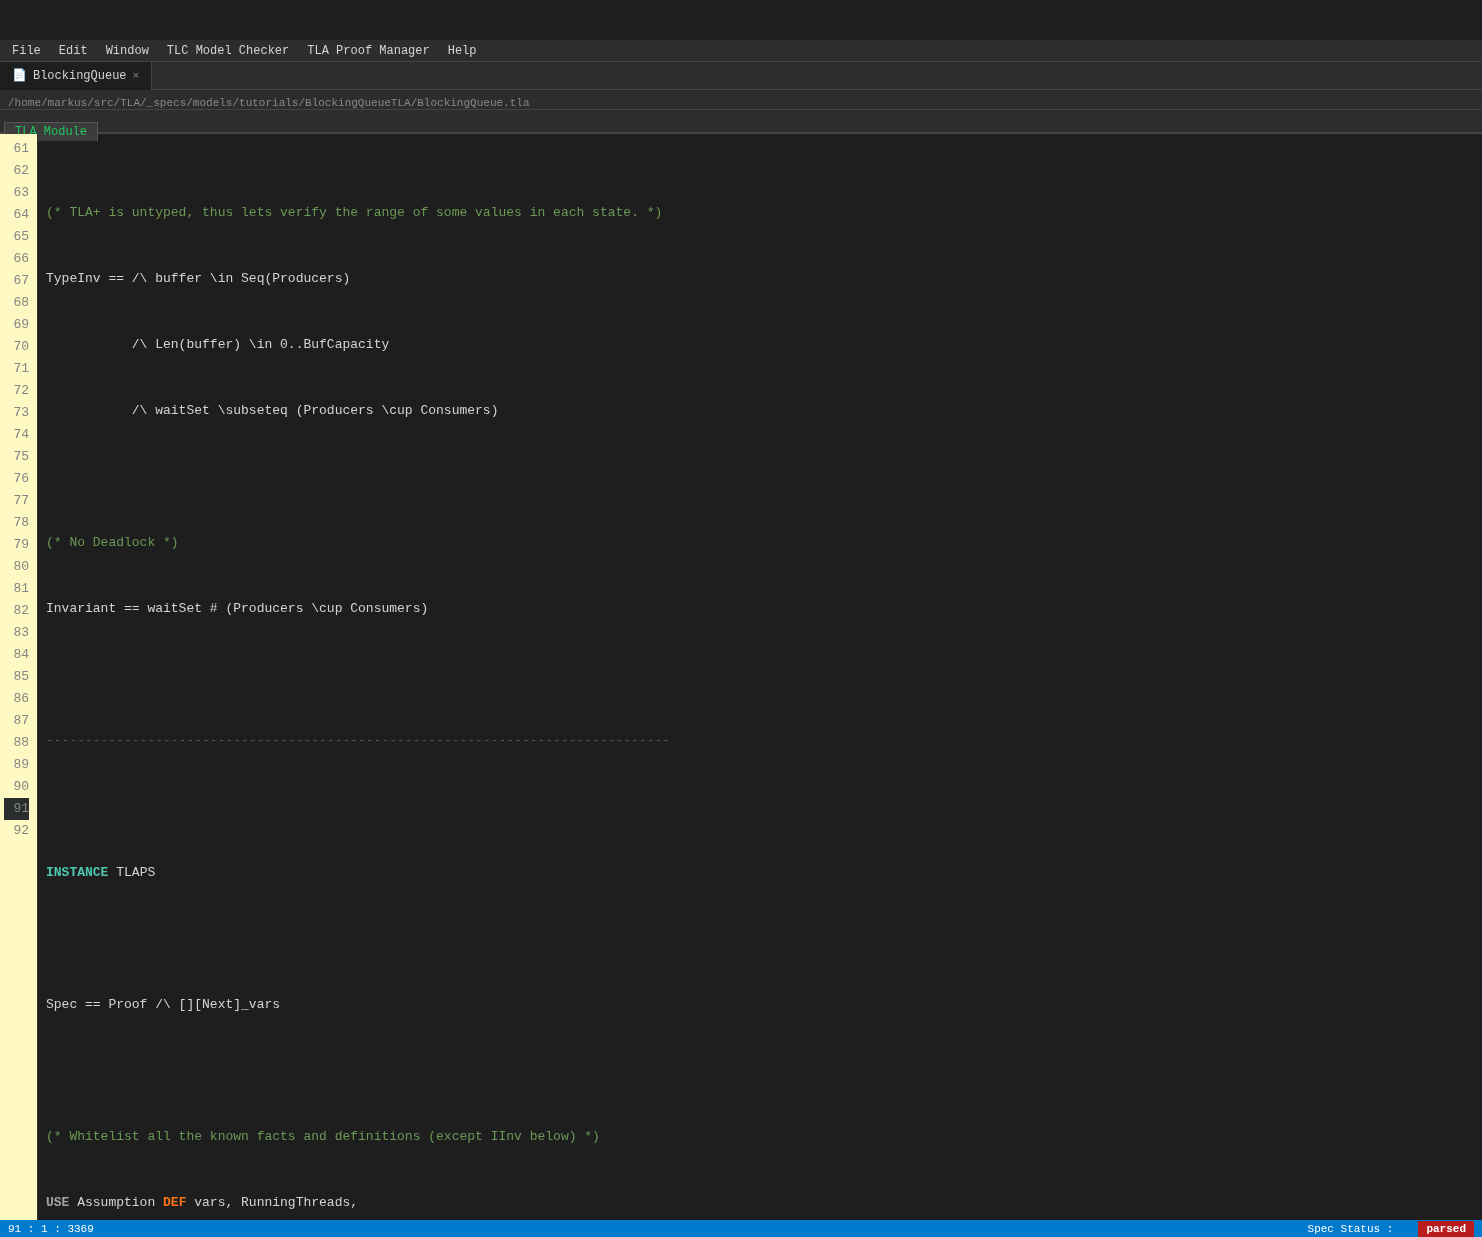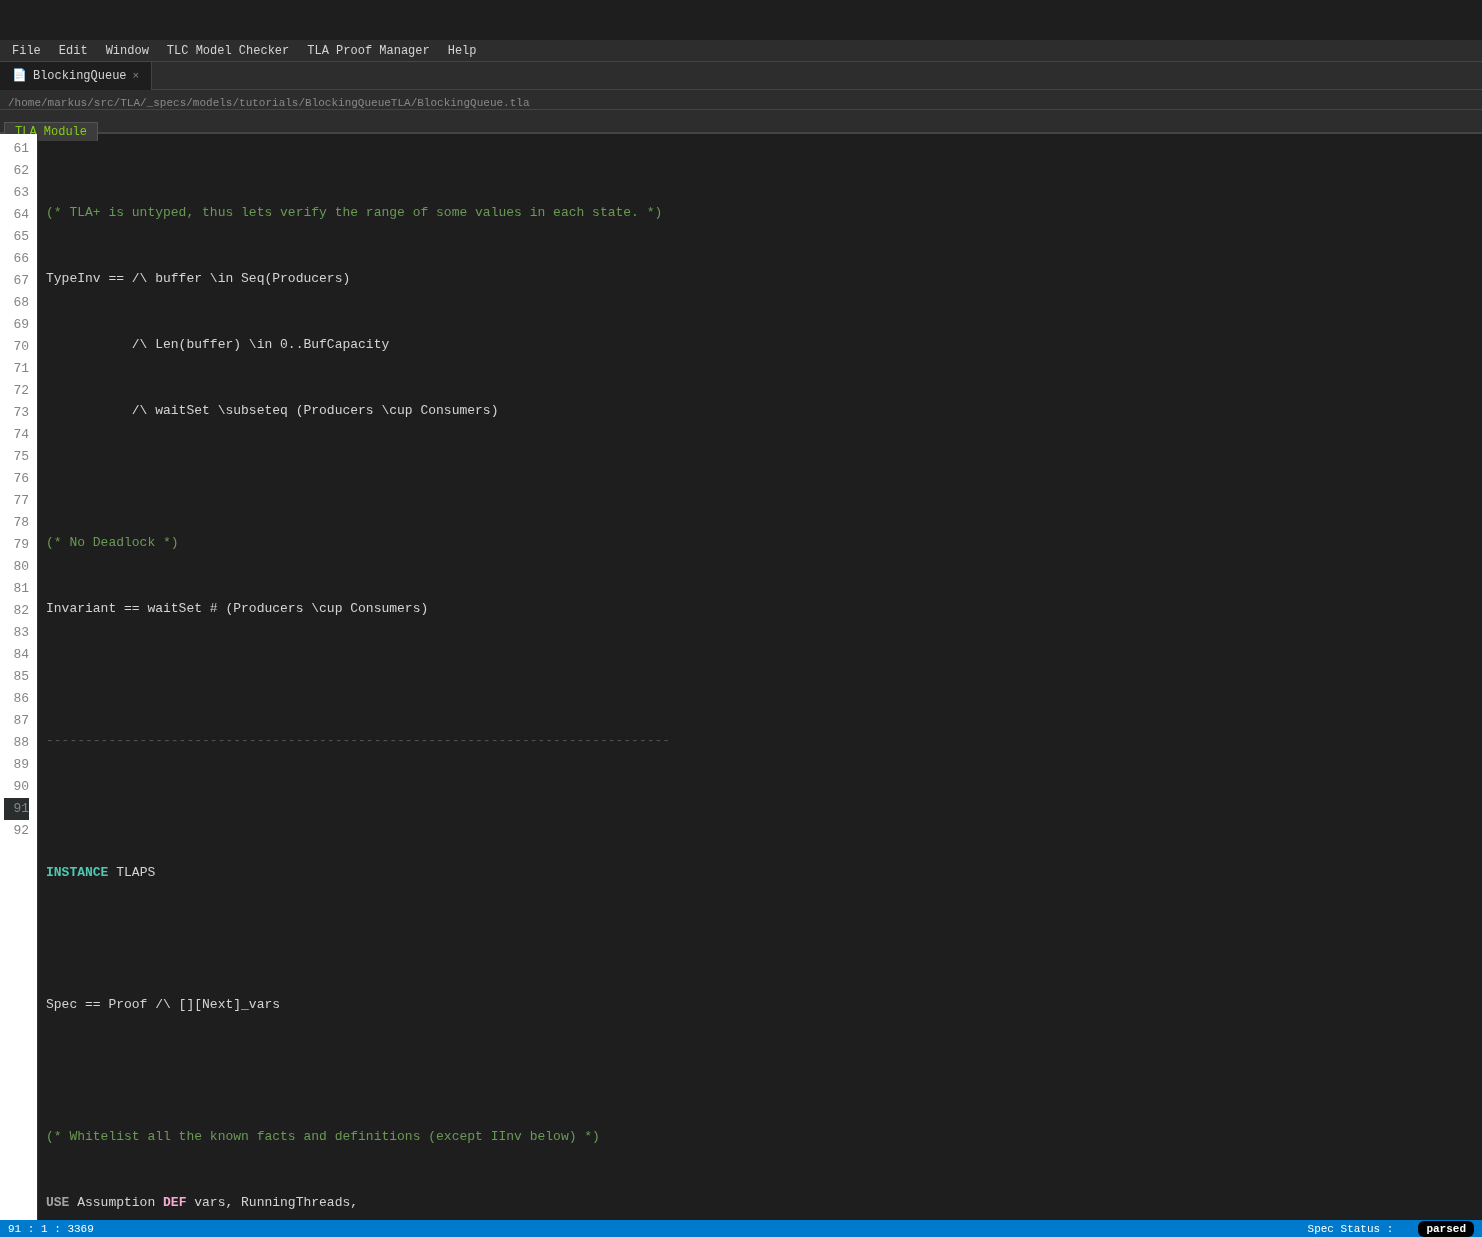--- a/index.html
+++ b/index.html
@@ -65,35 +65,35 @@
     .module-tab-bar {
       background: #2d2d2d;
       height: 24px;
       display: flex;
       align-items: center;
       padding: 0 4px;
       border-bottom: 2px solid #444;
     }
     .module-tab {
       background: #3c3c3c;
-      color: #84cc16;
+      color: #22c55e;
       padding: 2px 10px;
       font-size: 12px;
       border: 1px solid #555;
       border-bottom: none;
       cursor: pointer;
       margin-top: 20px;
     }
     .code-container {
       display: flex;
       height: calc(1237px - 28px - 22px - 28px - 20px - 24px - 24px);
       overflow: hidden;
     }
     .line-numbers {
-      background: #ffffff;
+      background: #fef9c3;
       padding: 4px 8px 4px 4px;
       color: #858585;
       font-size: 13px;
       line-height: 22px;
       text-align: right;
       min-width: 38px;
       border-right: 1px solid #333;
       user-select: none;
     }
     .code-content {
@@ -107,21 +107,21 @@
     }
     .code-line {
       height: 22px;
       display: block;
     }
     
     .comment { color: #6a9955; }
     .normal { color: #d4d4d4; }
     .instance-kw { color: #4ec9b0; font-weight: bold; }
     .use-kw { color: #a3a3a3; font-weight: bold; }
-    .def-kw { color: #f9a8d4; font-weight: bold; }
+    .def-kw { color: #f97316; font-weight: bold; }
     .separator-line { color: #555; }
 
     .status-bar {
       background: #007acc;
       height: 17px;
       display: flex;
       align-items: center;
       padding: 0 8px;
       font-size: 11px;
       color: #fff;
@@ -135,26 +135,25 @@
       display: flex;
       align-items: center;
       gap: 16px;
     }
     .status-right {
       display: flex;
       align-items: center;
       gap: 25px;
     }
     .parsed-badge {
-      background: #000000;
+      background: #b91c1c;
       color: #fff;
       padding: 2px 8px;
       font-size: 11px;
       font-weight: bold;
-      border-radius: 6px;
     }
   </style>
 </head>
 <body>
 
 <div class="menu-bar">
   <div class="menu-item">File</div>
   <div class="menu-item">Edit</div>
   <div class="menu-item">Window</div>
   <div class="menu-item">TLC Model Checker</div>

